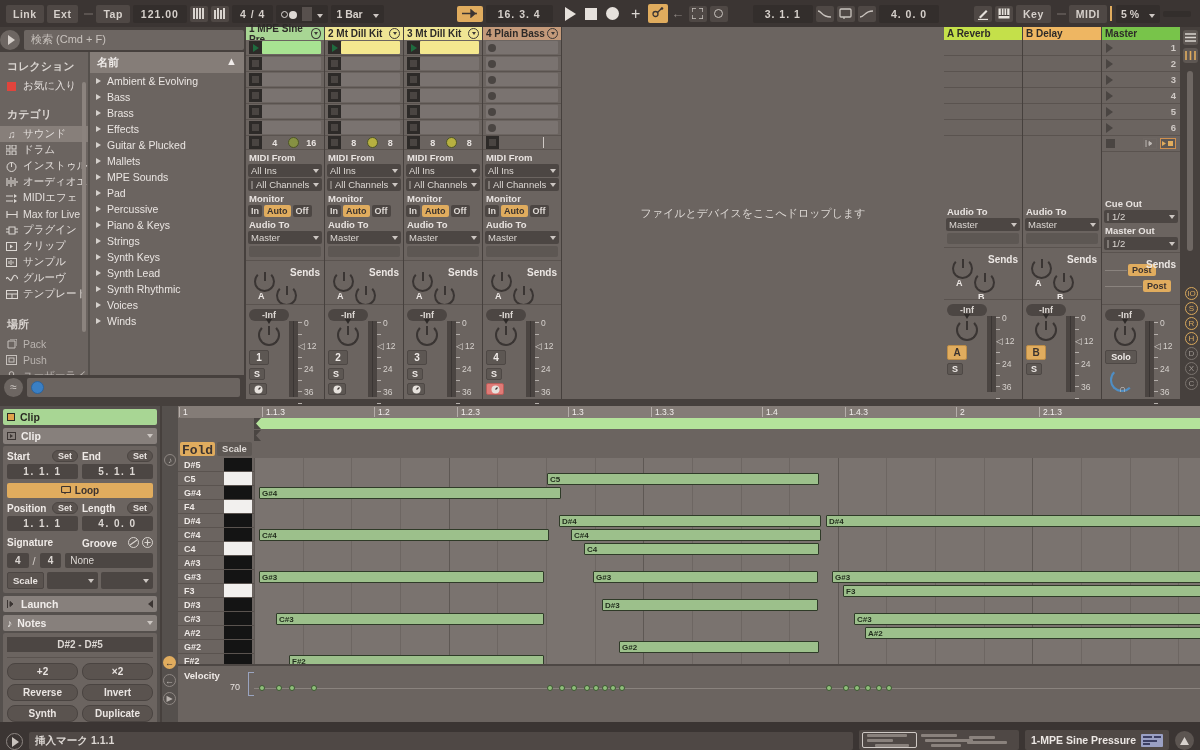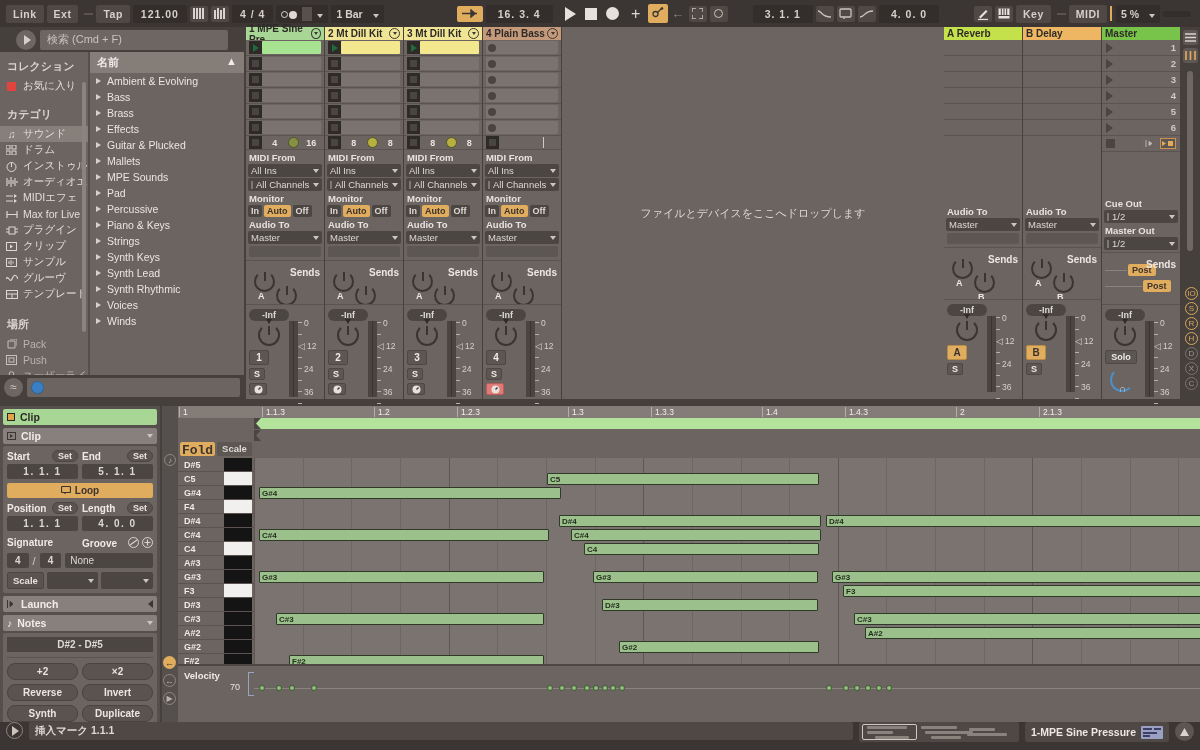--- a/index.html
+++ b/index.html
@@ -30,21 +30,21 @@
   .transport { display:flex; align-items:center; gap:9px; margin:0 9px; }
   .tri { width:0;height:0;border-left:11px solid #e6e1dc;border-top:7px solid transparent;border-bottom:7px solid transparent;}
   .sq  { width:12px;height:12px;background:#e6e1dc;}
   .cir { width:13px;height:13px;border-radius:50%;background:#e6e1dc;}
   .tb-group { background:#332e2c; border-radius:2px; display:flex; align-items:center; margin-right:3px; }
   .tb-group > div { padding:3px 5px; font-size:10.5px; font-weight:bold; }
   .vdiv { width:1px; height:14px; background:#57504d; }
 
   
   .browser { position:absolute; left:0; top:27px; width:244px; height:372px; background:#5f5955; }
-  .search-row { display:flex; align-items:center; height:25px; padding:2px 16px; background:#46403d; }
+  .search-row { display:flex; align-items:center; height:25px; padding:2px 0; background:#46403d; }
   .search-play { width:20px;height:20px;border-radius:50%;background:#6d6662;display:flex;align-items:center;justify-content:center; }
   .search-box { flex:1; height:20px; background:#6d6662; border-radius:2px; margin-left:4px;
       display:flex;align-items:center;padding:0 7px; color:#c9c3be; font-size:11px;}
   .browser-body { display:flex; height:340px; }
   .b-left { width:88px; background:#6b6460; padding-top:4px; position:relative; }
   .b-right { flex:1; background:#6b6460; border-left:2px solid #55504c; }
   .b-head { font-size:11px; color:#d9d4d0; padding:3px 7px 4px 7px; font-weight:bold;}
   .b-item { display:flex;align-items:center; gap:5px; padding:2px 5px; font-size:10.5px; color:#e3dedb;
       height:16px; white-space:nowrap; overflow:hidden;}
   .b-item.sel { background:#877f7a; }
@@ -171,21 +171,21 @@
   .velpanel{position:absolute;left:16px;bottom:22px;right:0;height:36px;background:#6b6460;border-top:2px solid #4d4744;}
   .vellab{position:absolute;left:6px;top:4px;font-size:9.5px;font-weight:bold;color:#efeae7;}
   .velnum{position:absolute;left:52px;top:16px;font-size:9px;color:#e8e3e0;}
   .velline{position:absolute;left:76px;right:0;top:22px;height:1px;background:#8a837e;}
   .veldot{position:absolute;width:6px;height:6px;border-radius:50%;background:#8fc07a;border:1px solid #3d5632;top:19px;}
   .roll-foot{position:absolute;left:0;bottom:0;right:0;height:20px;background:#5a544f;}
   .grid-label{position:absolute;right:8px;bottom:2px;font-size:10.5px;color:#e8e3e0;}
 
   
   .status { position:absolute; left:0; bottom:0; width:1200px; height:28px; background:#3b3533;
-      display:flex; align-items:flex-start; padding:0 6px; gap:6px;}
+      display:flex; align-items:flex-end; padding:0 6px; gap:6px;}
   .st-play { width:17px;height:17px;border-radius:50%;border:1.5px solid #8e8783;display:flex;align-items:center;justify-content:center;}
   .st-box { flex:1; height:18px; background:#4f4845; border-radius:2px; display:flex; align-items:center; padding:0 6px;
       font-size:10.5px; font-weight:bold; color:#ddd8d4;}
   .st-overview{width:160px;height:20px;background:#4f4845;border-radius:2px;position:relative;overflow:hidden;}
   .ov-sel{position:absolute;left:3px;top:2px;width:55px;height:16px;border:1.5px solid #cfc9c5;border-radius:2px;}
   .ov-bar{position:absolute;height:3px;background:#8a827d;border-radius:1px;}
   .st-name{height:20px;background:#4f4845;border-radius:2px;display:flex;align-items:center;gap:5px;padding:0 6px;font-size:10.5px;font-weight:bold;color:#ece7e4;}
   .st-thumb{width:22px;height:13px;background:#9aa0c4;border-radius:1px;position:relative;overflow:hidden;}
   .st-thumb i{position:absolute;background:#3c3f63;height:2px;}
   .st-cpu{width:19px;height:19px;border-radius:50%;background:#5c5551;display:flex;align-items:center;justify-content:center;}

